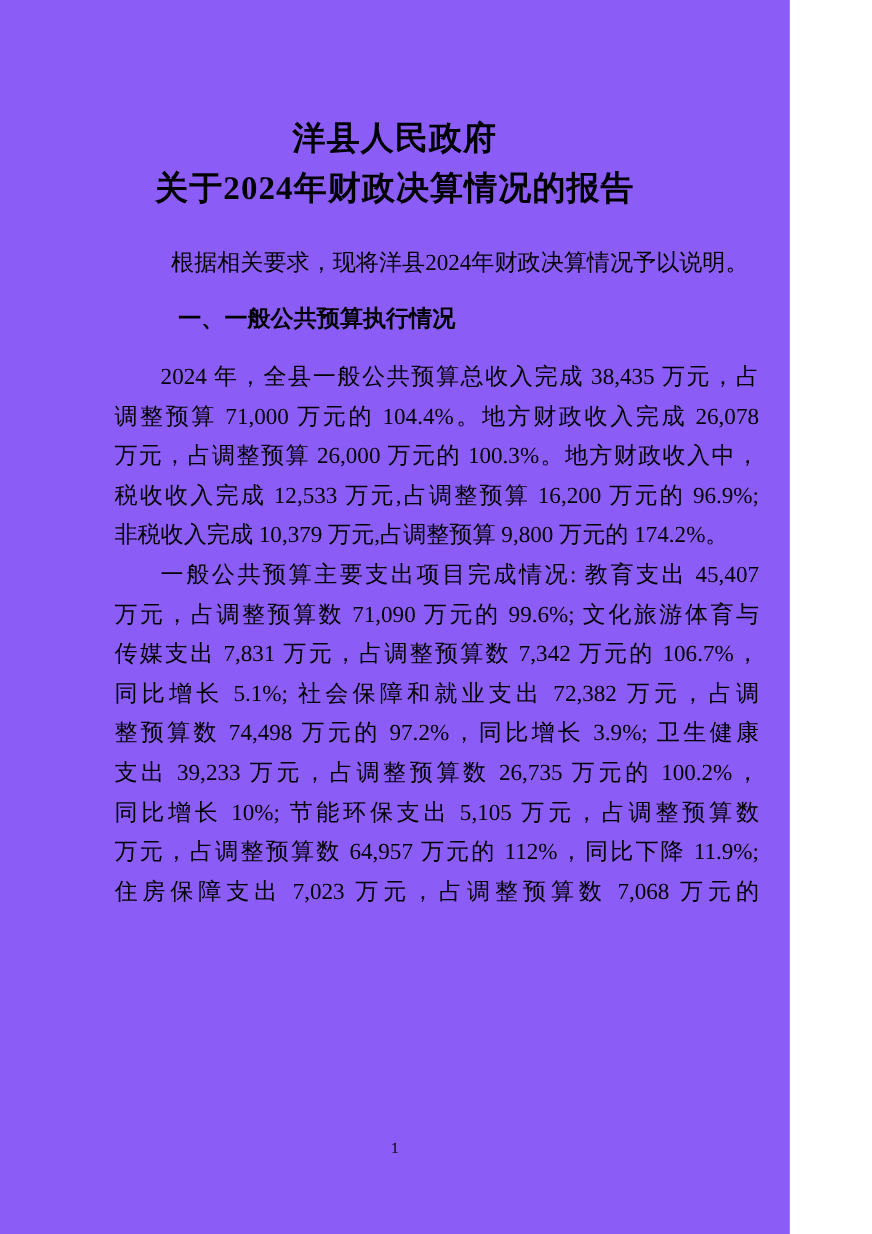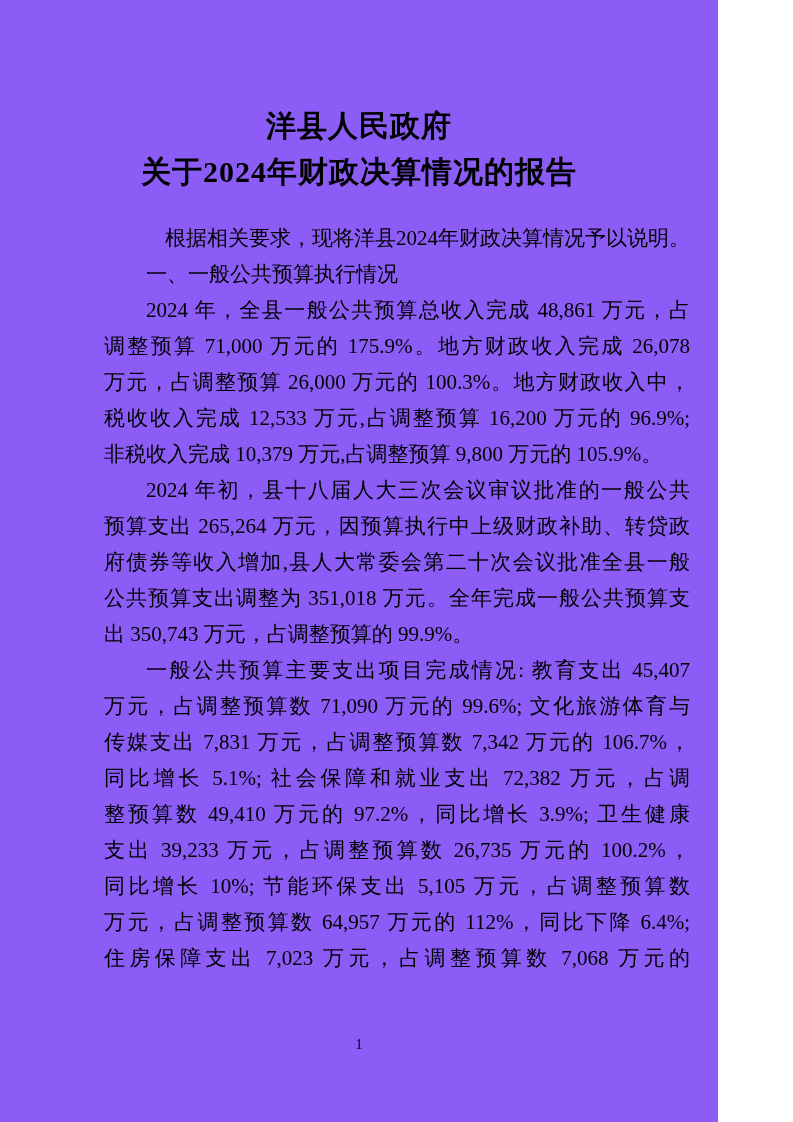--- a/index.html
+++ b/index.html
@@ -33,26 +33,26 @@
     top: 220px;
     left: 104px;
     width: 586px;
     font-size: 21px;
     line-height: 36px;
   }
   .para { margin: 0; }
   .intro {
     margin: 0;
     text-indent: 2em;
-    text-align: right;
+    text-align: center;
   }
   .section-heading {
-    margin: 0;
+    margin: 16px;
     font-size: 21px;
-    font-weight: normal;
+    font-weight: bold;
     text-indent: 2em;
     line-height: 36px;
     font-family: "Liberation Sans", "DejaVu Sans", sans-serif;
   }
   .line {
     text-align: justify;
     text-align-last: justify;
   }
   .line.first { text-indent: 2em; }
   .line.last  { text-align-last: left; }
@@ -74,42 +74,35 @@
 
   <div class="doc-title">
     <div class="title-line">洋县人民政府</div>
     <div class="title-line">关于2024年财政决算情况的报告</div>
   </div>
 
   <div class="doc-body">
     <p class="para intro">根据相关要求，现将洋县2024年财政决算情况予以说明。</p>
     <h2 class="section-heading">一、一般公共预算执行情况</h2>
     <div class="para">
-        <div class="line first">2024 年，全县一般公共预算总收入完成 48,861 万元，占</div>
-        <div class="line">调整预算 71,000 万元的 175.9%。地方财政收入完成 26,078</div>
+        <div class="line first">2024 年，全县一般公共预算总收入完成 38,435 万元，占</div>
+        <div class="line">调整预算 71,000 万元的 104.4%。地方财政收入完成 26,078</div>
         <div class="line">万元，占调整预算 26,000 万元的 100.3%。地方财政收入中，</div>
         <div class="line">税收收入完成 12,533 万元,占调整预算 16,200 万元的 96.9%;</div>
-        <div class="line last">非税收入完成 10,379 万元,占调整预算 9,800 万元的 105.9%。</div>
-      </div>
-    <div class="para">
-        <div class="line first">2024 年初，县十八届人大三次会议审议批准的一般公共</div>
-        <div class="line">预算支出 265,264 万元，因预算执行中上级财政补助、转贷政</div>
-        <div class="line">府债券等收入增加,县人大常委会第二十次会议批准全县一般</div>
-        <div class="line">公共预算支出调整为 351,018 万元。全年完成一般公共预算支</div>
-        <div class="line last">出 350,743 万元，占调整预算的 99.9%。</div>
+        <div class="line last">非税收入完成 10,379 万元,占调整预算 9,800 万元的 174.2%。</div>
       </div>
     <div class="para">
         <div class="line first">一般公共预算主要支出项目完成情况: 教育支出 45,407</div>
         <div class="line">万元，占调整预算数 71,090 万元的 99.6%; 文化旅游体育与</div>
         <div class="line">传媒支出 7,831 万元，占调整预算数 7,342 万元的 106.7%，</div>
         <div class="line">同比增长 5.1%; 社会保障和就业支出 72,382 万元，占调</div>
-        <div class="line">整预算数 49,410 万元的 97.2%，同比增长 3.9%; 卫生健康</div>
+        <div class="line">整预算数 74,498 万元的 97.2%，同比增长 3.9%; 卫生健康</div>
         <div class="line">支出 39,233 万元，占调整预算数 26,735 万元的 100.2%，</div>
         <div class="line">同比增长 10%; 节能环保支出 5,105 万元，占调整预算数</div>
-        <div class="line">万元，占调整预算数 64,957 万元的 112%，同比下降 6.4%;</div>
+        <div class="line">万元，占调整预算数 64,957 万元的 112%，同比下降 11.9%;</div>
         <div class="line">住房保障支出 7,023 万元，占调整预算数 7,068 万元的</div>
       </div>
   </div>
 
   <div class="page-footer">
     <span class="page-number">1</span>
   </div>
 
 </div>
 

